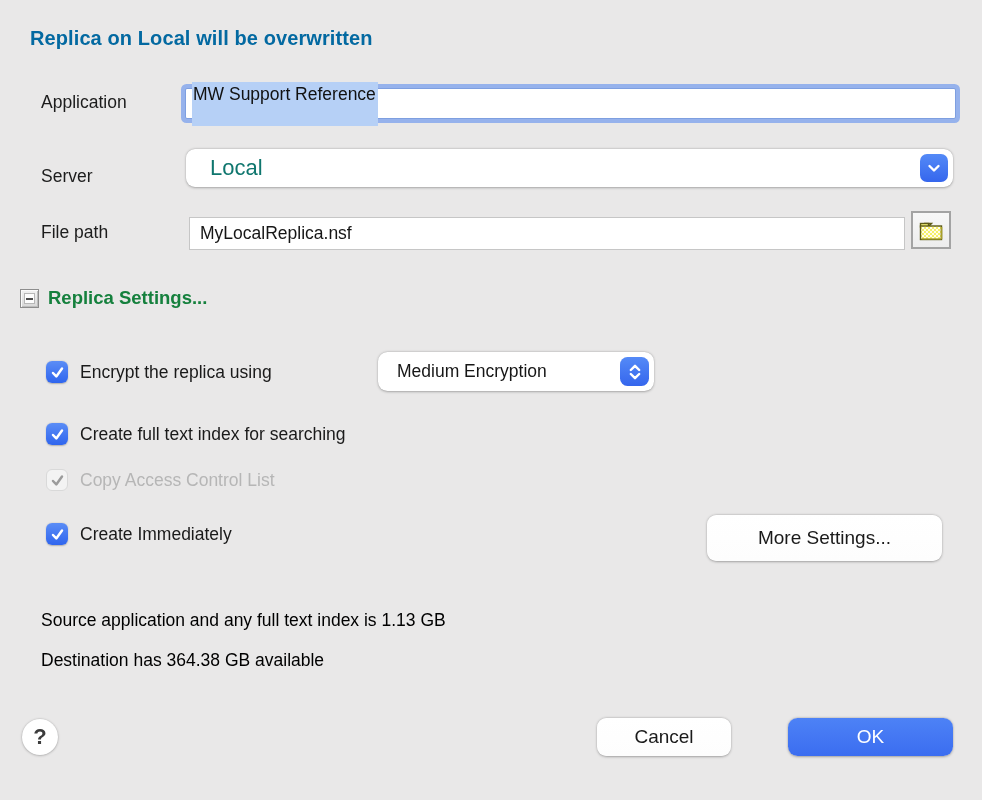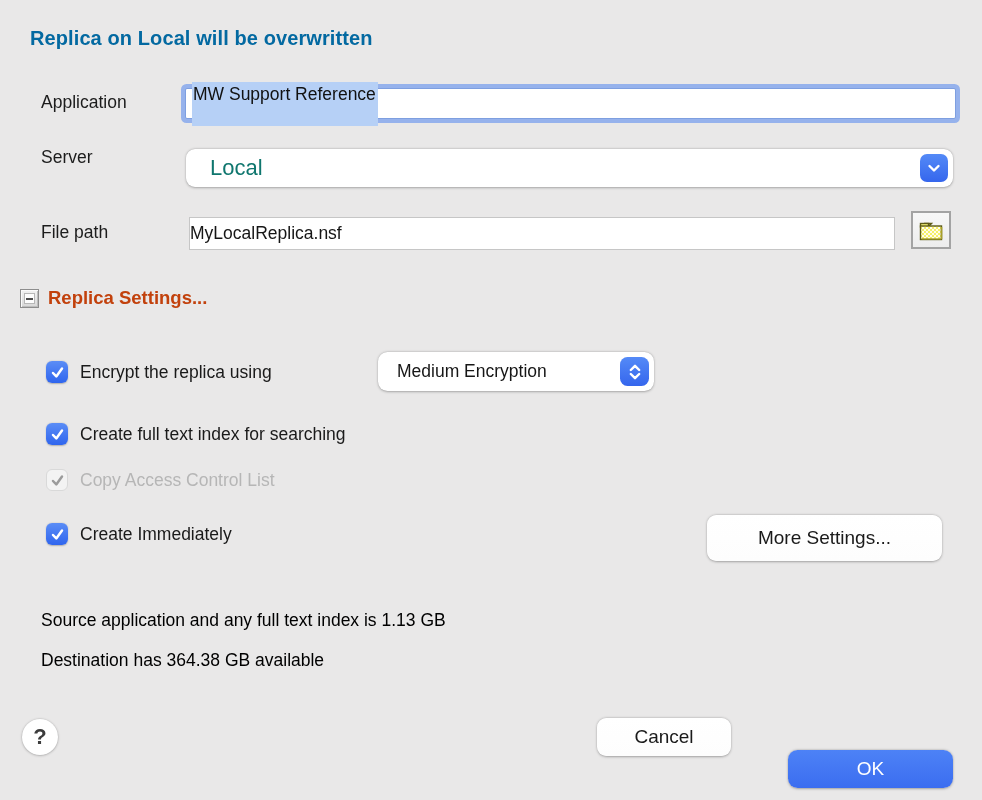--- a/index.html
+++ b/index.html
@@ -54,21 +54,21 @@
     position:absolute;right:5px;top:5px;width:28px;height:28px;
     border-radius:7px;
     background:linear-gradient(180deg,#548af7 0%,#3566ed 100%);
     display:flex;align-items:center;justify-content:center;
   }
 
   
   .path-field{
     left:189px;top:217px;width:704px;height:31px;
     background:#ffffff;border:1px solid #c6c6c6;
-    display:flex;align-items:center;
+    display:flex;align-items:center;padding-left:10px;
   }
   .path-field .path-text{font-size:17.5px;color:#161616;}
   .folder-btn{
     left:911px;top:211px;width:40px;height:38px;
     background:linear-gradient(180deg,#f7f7f7,#ededed);
     border:2px solid #a3a3a3;
     box-sizing:border-box;
     display:flex;align-items:center;justify-content:center;
   }
 
@@ -80,21 +80,21 @@
     background:linear-gradient(180deg,#f2f2f2 0%,#d8d8d8 100%);
     box-shadow:inset 1px 1px 0 #fbfbfb, inset -1px -1px 0 #bdbdbd;
     display:flex;align-items:center;justify-content:center;
   }
   .disclosure-inner{
     width:9px;height:9px;background:#fdfdfd;border:1px solid #b7b7b7;
     display:flex;align-items:center;justify-content:center;
   }
   .disclosure-inner .minus{width:7px;height:2px;background:#4c4c4c;}
   .disclosure-label{
-    left:48px;top:287px;font-size:18.5px;font-weight:600;color:#c2410c;
+    left:48px;top:287px;font-size:18.5px;font-weight:600;color:#15803d;
   }
 
   
   .checkbox{
     width:22px;height:22px;border-radius:6px;
     background:linear-gradient(180deg,#5b8df6 0%,#2f65ee 100%);
     box-shadow:0 .5px 1.5px rgba(0,0,0,.25);
     display:flex;align-items:center;justify-content:center;
   }
   .checkbox.disabled{
@@ -123,21 +123,20 @@
     box-shadow:0 .5px 2.5px rgba(0,0,0,.3), 0 0 0 .5px rgba(0,0,0,.03);
     display:flex;align-items:center;justify-content:center;
     font-size:19px;color:#1a1a1a;
   }
   .more-settings-btn{left:707px;top:515px;width:235px;height:46px;}
   .cancel-btn{left:597px;top:718px;width:134px;height:38px;}
   .ok-btn{
     left:788px;top:718px;width:165px;height:38px;
     background:linear-gradient(180deg,#4d82f6,#3b6df0);
     color:#ffffff;
-    margin-top:32px;
   }
 
   
   .info-text{left:41px;font-size:17.5px;color:#000000;}
 
   
   .help-btn{
     left:22px;top:719px;width:36px;height:36px;border-radius:50%;
     background:#ffffff;
     box-shadow:0 .5px 2.5px rgba(0,0,0,.3), 0 0 0 .5px rgba(0,0,0,.05);
@@ -148,21 +147,21 @@
 </head>
 <body>
 
 <div class="abs dialog-title">Replica on Local will be overwritten</div>
 
 <div class="abs field-label" style="top:92px;">Application</div>
 <div class="abs app-field">
   <span class="sel">MW Support Reference</span>
 </div>
 
-<div class="abs field-label" style="top:147px;text-align:center;">Server</div>
+<div class="abs field-label" style="top:166px;text-align:center;">Server</div>
 <div class="abs server-combo">
   <span class="combo-text">Local</span>
   <span class="combo-btn">
     <svg width="16" height="16" viewBox="0 0 16 16">
         <path d="M3.5 6 L8 10.5 L12.5 6" fill="none" stroke="#ffffff" stroke-width="2.4" stroke-linecap="round" stroke-linejoin="round"></path>
       </svg>
   </span>
 </div>
 
 <div class="abs field-label" style="top:222px;">File path</div>

